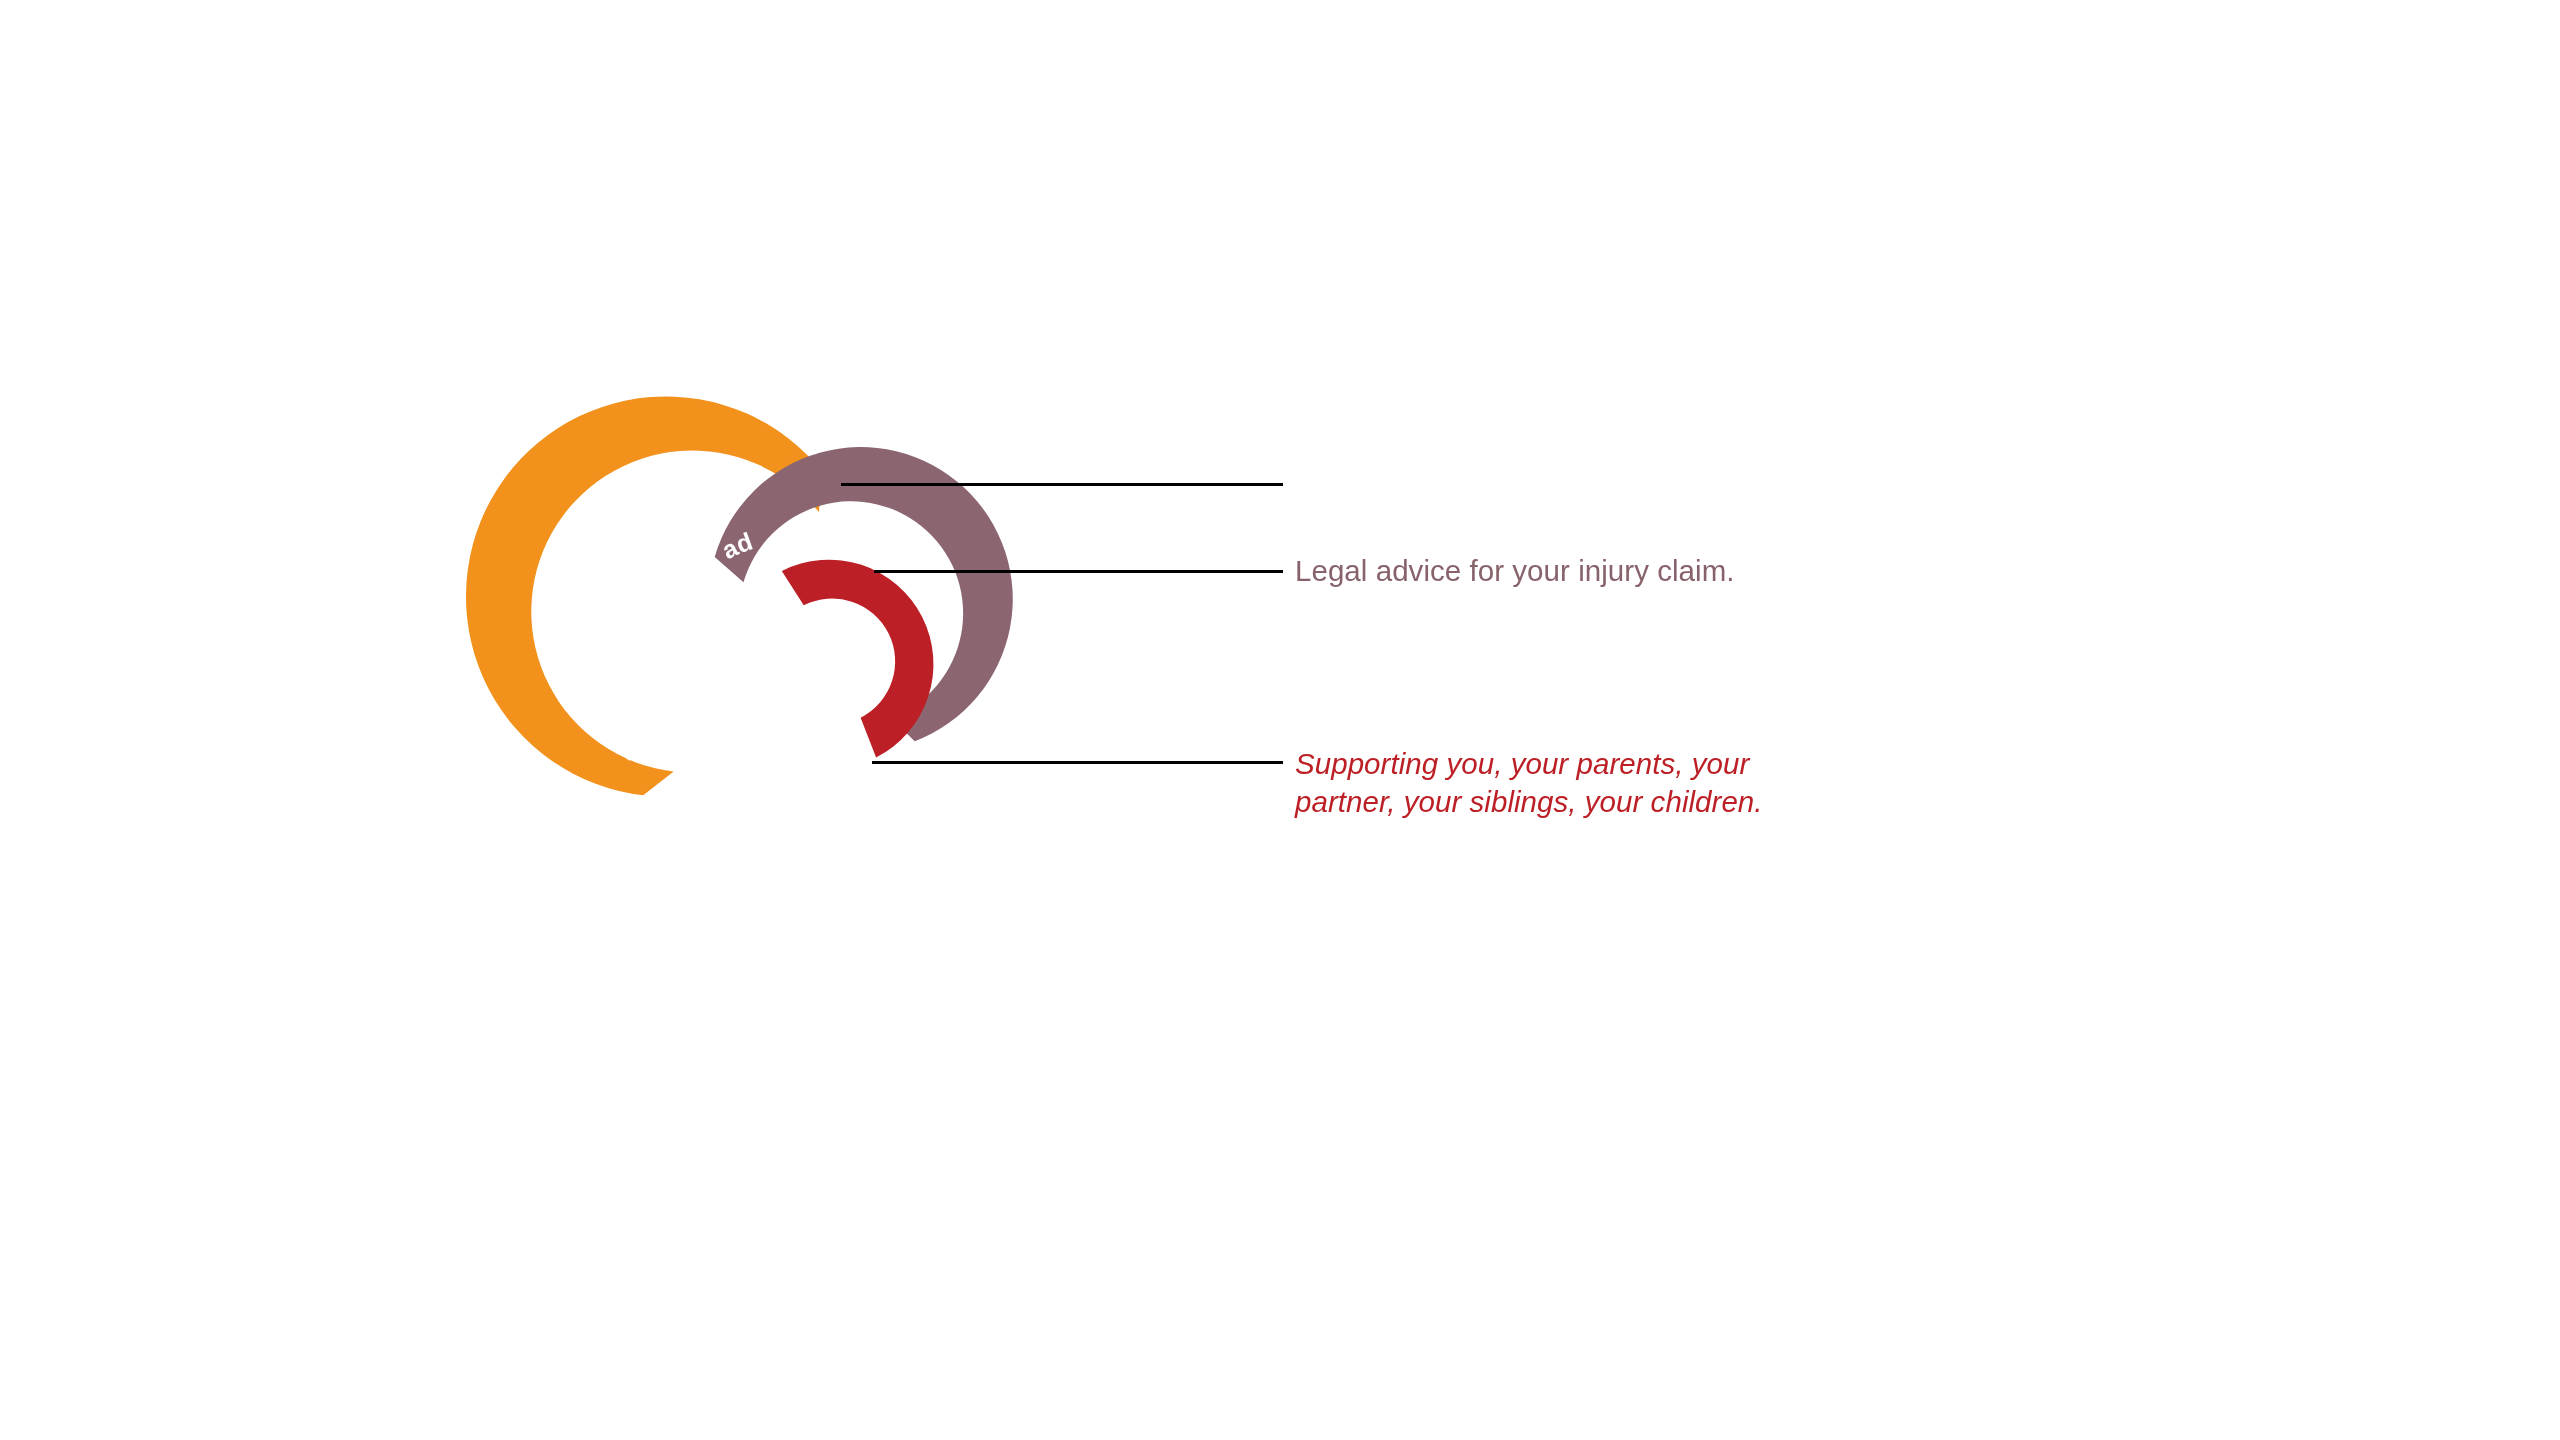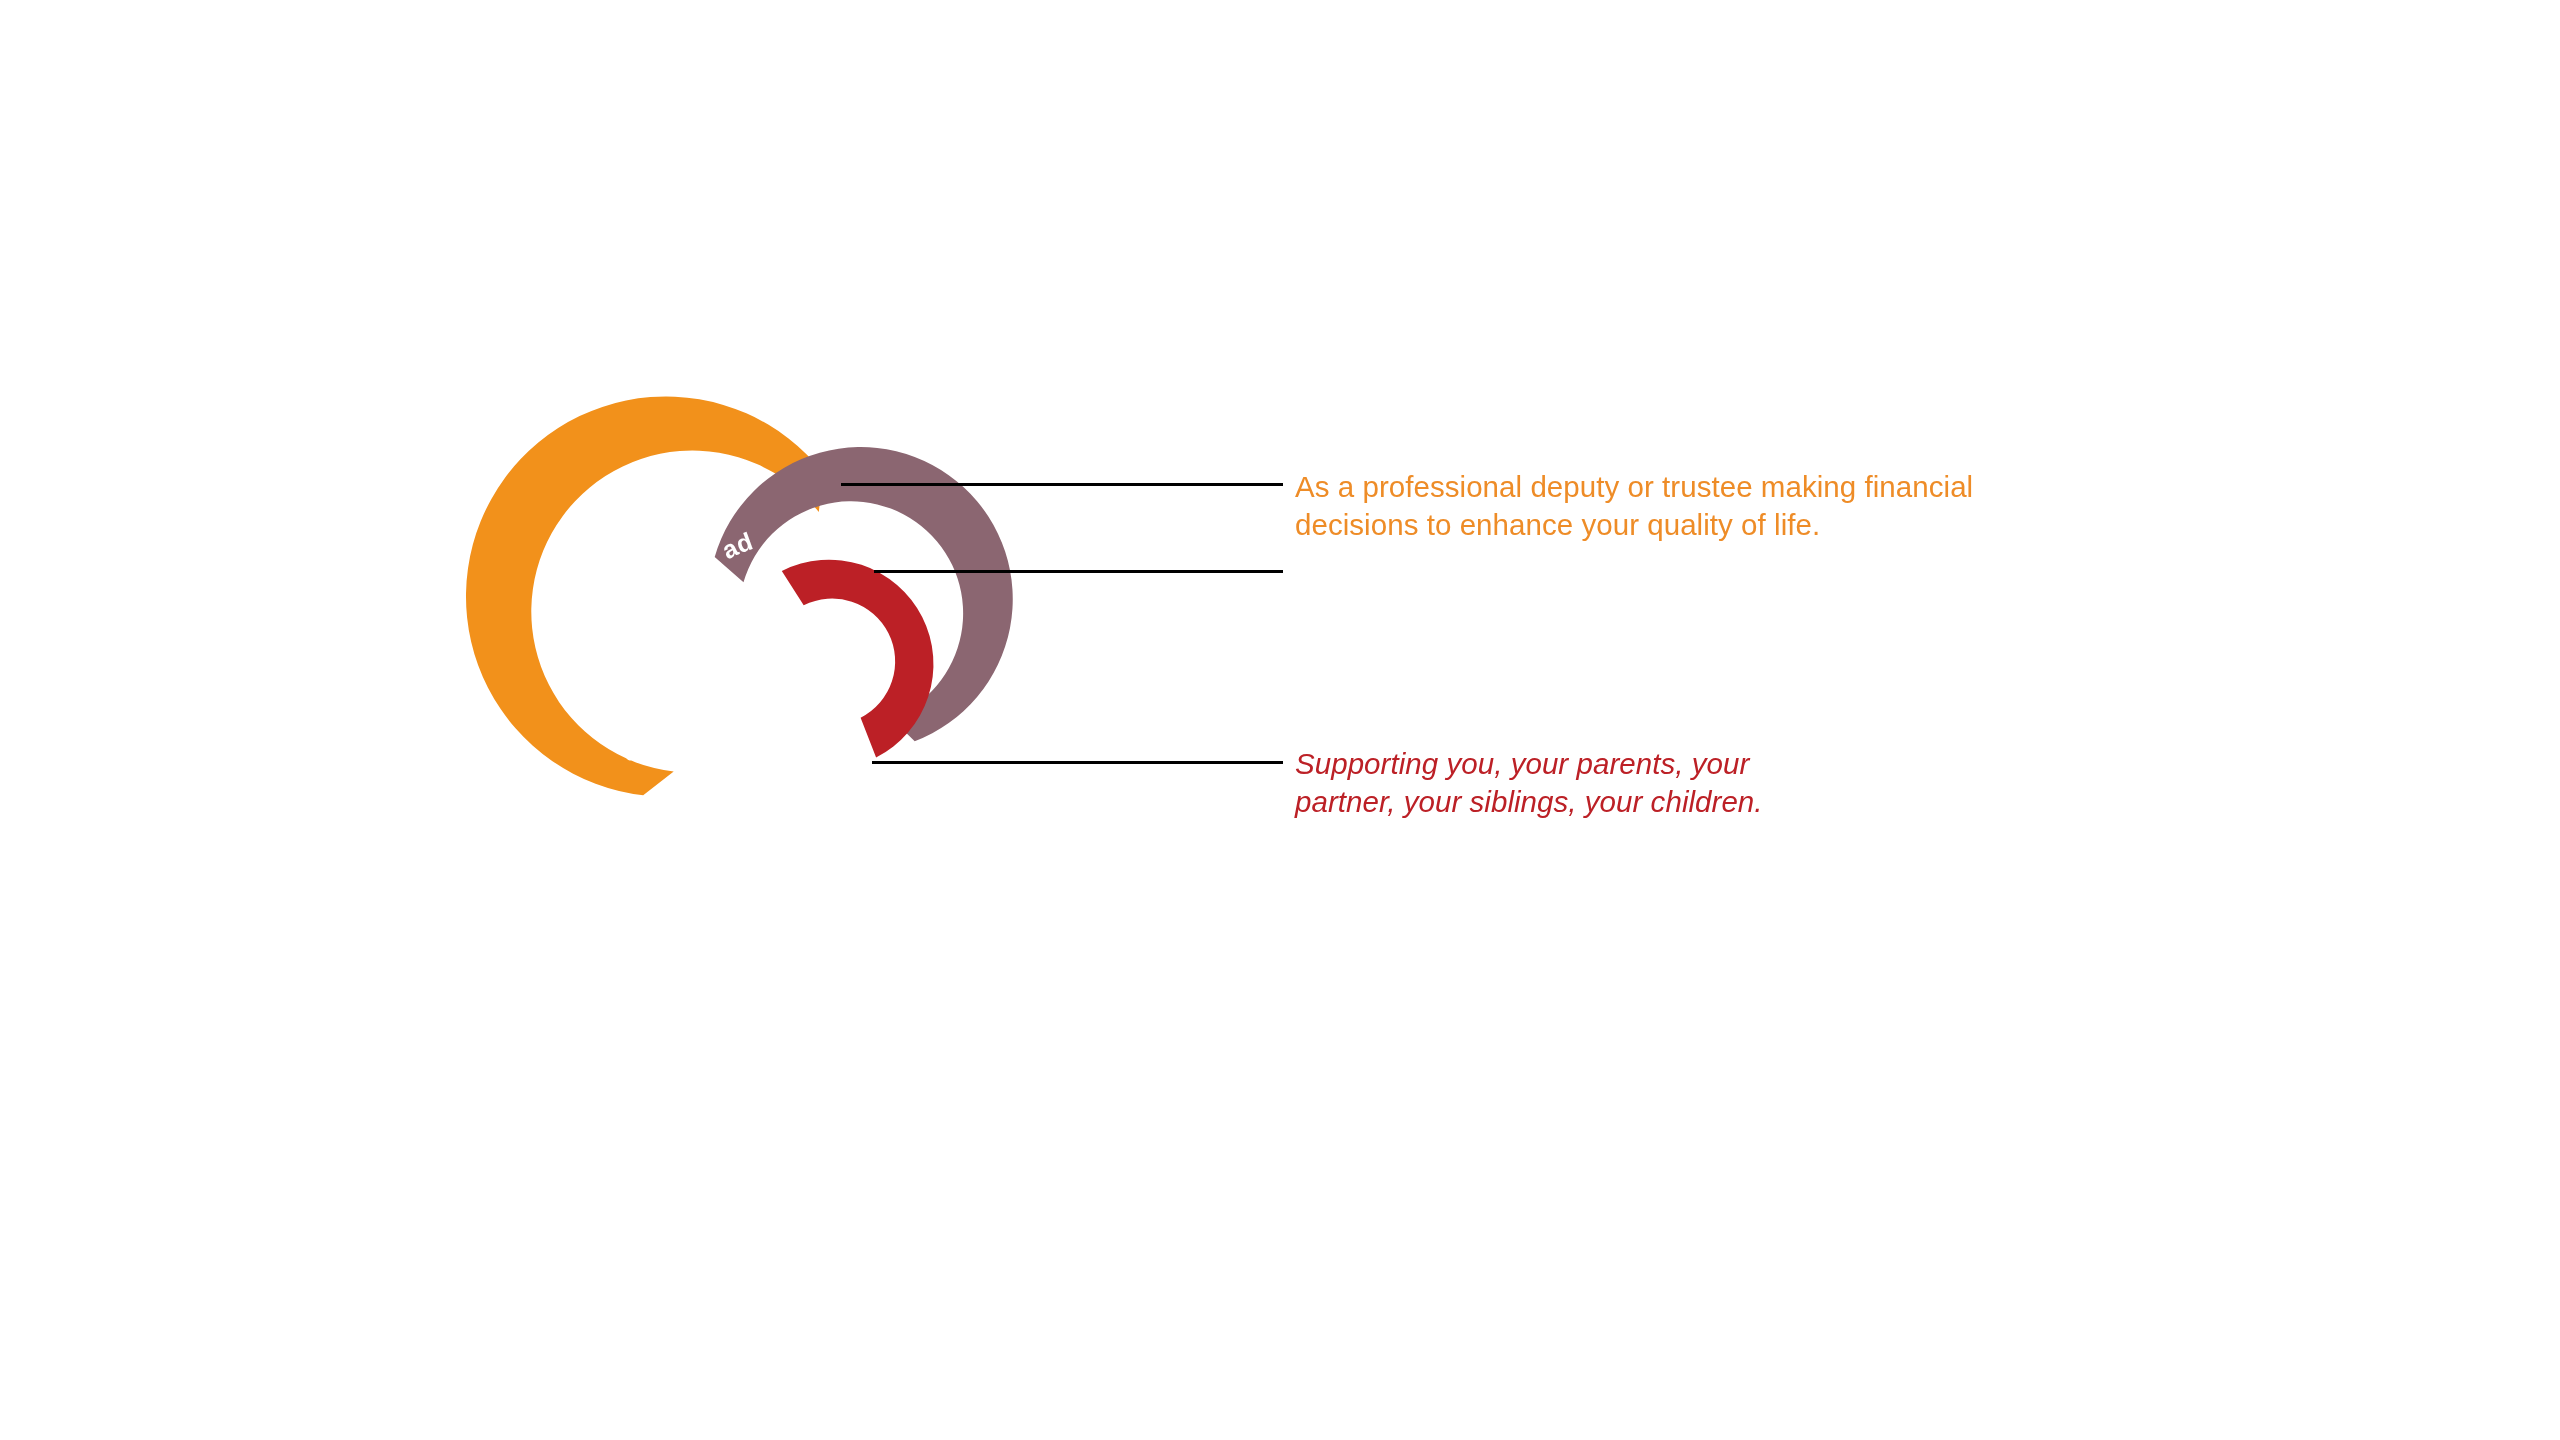--- a/index.html
+++ b/index.html
@@ -132,20 +132,19 @@
           <textPath href="#arcpath-inner" startOffset="50%" text-anchor="middle">Family advice</textPath>
         </text>
       </g>
     </svg>
   </div>
 
   <div class="leader" id="leader-0"></div>
   <div class="leader" id="leader-1"></div>
   <div class="leader" id="leader-2"></div>
 
-  <div class="callout" id="callout-0">As a professional deputy or trustee making financial
-decisions to enhance your quality of life.</div>
 
+  <div class="callout" id="callout-1">Legal advice for your injury claim.</div>
 
   <div class="callout" id="callout-2">Supporting you, your parents, your
 partner, your siblings, your children.</div>
 
 </div>
 
 </body></html>

